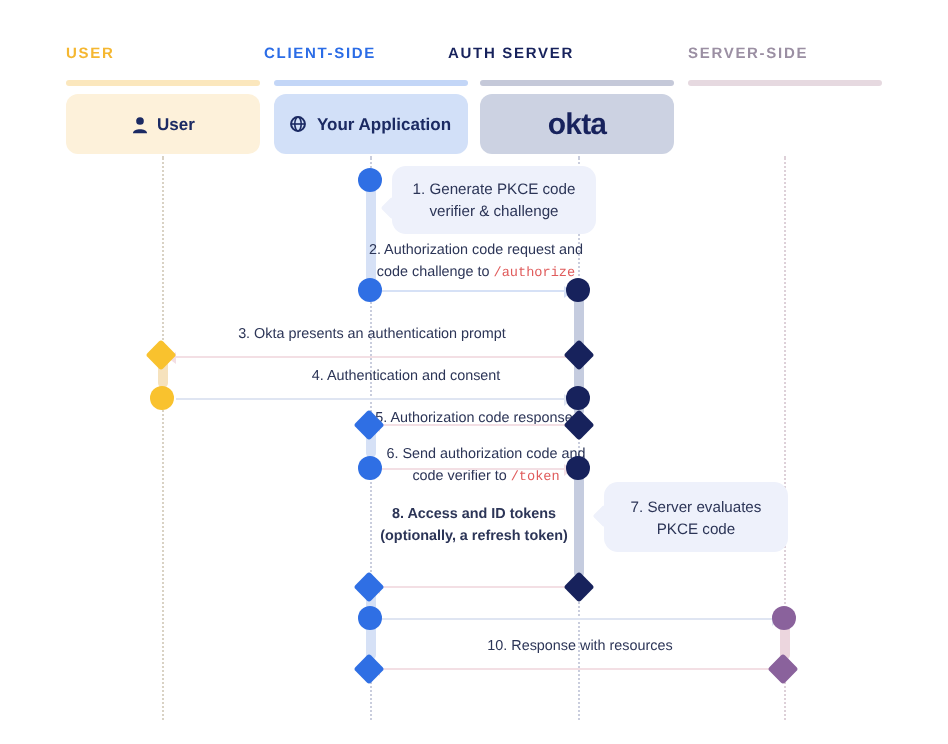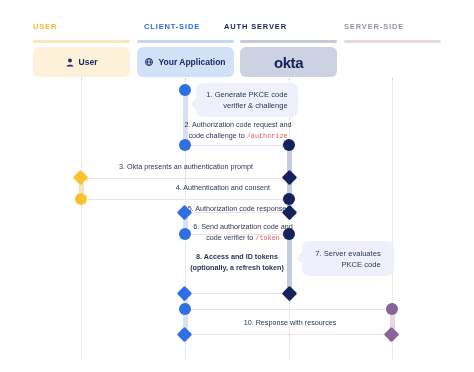--- a/index.html
+++ b/index.html
@@ -120,21 +120,21 @@
     border-radius: 7px;
     display: flex;
     align-items: center;
     justify-content: center;
     text-align: center;
   }
   .note-text {
     font-size: 7.6px;
     line-height: 11px;
     color: #2c3557;
-    text-align: right;
+    text-align: center;
     white-space: pre-line;
     padding: 0 7px;
   }
   .note-tail {
     position: absolute;
     width: 8px;
     height: 8px;
     background: #eef1fb;
     transform: rotate(45deg);
     border-radius: 1px;
@@ -151,21 +151,21 @@
     <span class="actor-icon">
       <svg width="8" height="9" viewBox="0 0 10 11">
         <circle cx="5" cy="3" r="2.4" fill="#1b2a63"></circle>
         <path d="M0.6 10.6 C0.6 7.4 9.4 7.4 9.4 10.6 Z" fill="#1b2a63"></path>
       </svg>
     </span>
     <span class="actor-label">User</span>
   </div>
   <div class="lifeline" style="left:81px; top:78px; height:282px; border-left-color:#d9d2c4;"></div>
 
-  <div class="col-label" style="left:144px; top:22px; color:#2b6ce6;">CLIENT-SIDE</div>
+  <div class="col-label" style="left:132px; top:22px; color:#2b6ce6;">CLIENT-SIDE</div>
   <div class="col-rule" style="left:137px; top:40px; width:97px; background:#c3d6f7;"></div>
   <div class="actor-box" style="left:137px; top:47px; width:97px; background:#d2e0f8;">
     <span class="actor-icon">
       <svg width="8" height="8" viewBox="0 0 12 12">
         <circle cx="6" cy="6" r="5.2" fill="none" stroke="#1b2a63" stroke-width="1.5"></circle>
         <line x1="0.8" y1="6" x2="11.2" y2="6" stroke="#1b2a63" stroke-width="1.2"></line>
         <ellipse cx="6" cy="6" rx="2.4" ry="5.2" fill="none" stroke="#1b2a63" stroke-width="1.2"></ellipse>
       </svg>
     </span>
     <span class="actor-label">Your Application</span>
@@ -204,21 +204,21 @@
   <div class="arrow-head" style="left:282px; top:142.5px; border-left:4px solid #d6e1f6;"></div>
   <div class="node-dot" style="left:179px; top:139px; width:12px; height:12px; background:#2f6fe4;"></div>
   <div class="node-dot" style="left:283px; top:139px; width:12px; height:12px; background:#17225c;"></div>
 
   <div class="step-text" style="left:86px; top:162px; width:200px;text-align:center;">3. Okta presents an authentication prompt</div>
   <div class="msg-line" style="left:88px; top:178px; width:198px; background:#f3dfe4;"></div>
   <div class="arrow-head" style="left:84px; top:175.5px; border-right:4px solid #f3dfe4;"></div>
   <div class="node-diamond" style="left:75px; top:172px; width:11px; height:11px; background:#f9c22e;"></div>
   <div class="node-diamond" style="left:284px; top:172px; width:11px; height:11px; background:#17225c;"></div>
 
-  <div class="step-text" style="left:70px; top:183px; width:200px;text-align:right;">4. Authentication and consent</div>
+  <div class="step-text" style="left:103px; top:183px; width:200px;">4. Authentication and consent</div>
   <div class="msg-line" style="left:88px; top:199px; width:196px; background:#dfe5f2;"></div>
   <div class="arrow-head" style="left:282px; top:196.5px; border-left:4px solid #dfe5f2;"></div>
   <div class="node-dot" style="left:75px; top:193px; width:12px; height:12px; background:#f9c22e;"></div>
   <div class="node-dot" style="left:283px; top:193px; width:12px; height:12px; background:#17225c;"></div>
 
   <div class="step-text" style="left:180px; top:204px; width:114px;">5. Authorization code response</div>
   <div class="msg-line" style="left:190px; top:212px; width:94px; background:#f3dfe4;"></div>
   <div class="arrow-head" style="left:186px; top:209.5px; border-right:4px solid #f3dfe4;"></div>
   <div class="node-diamond" style="left:179px; top:207px; width:11px; height:11px; background:#2f6fe4;"></div>
   <div class="node-diamond" style="left:284px; top:207px; width:11px; height:11px; background:#17225c;"></div>

